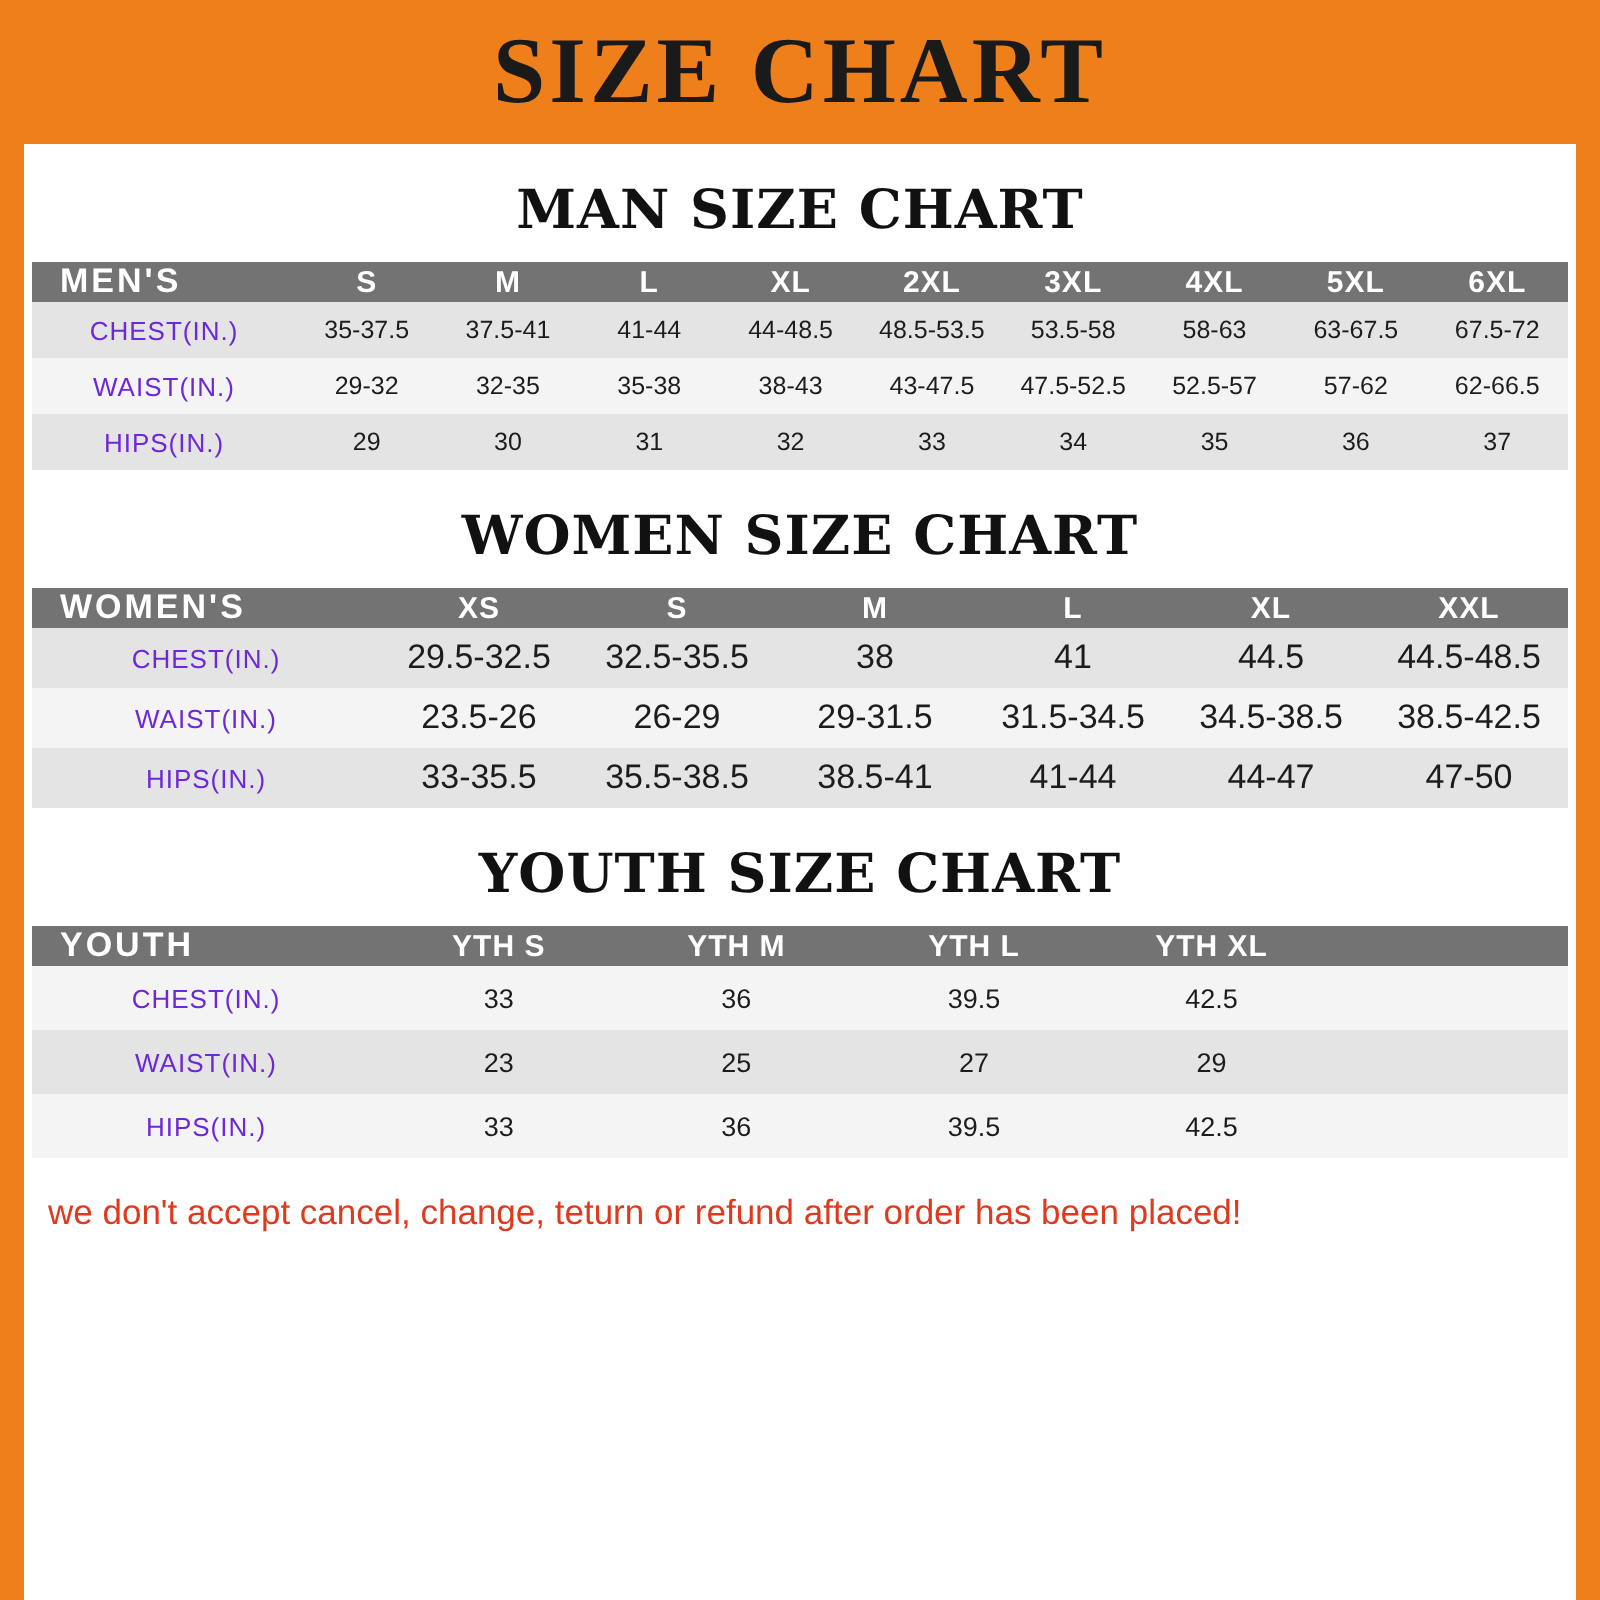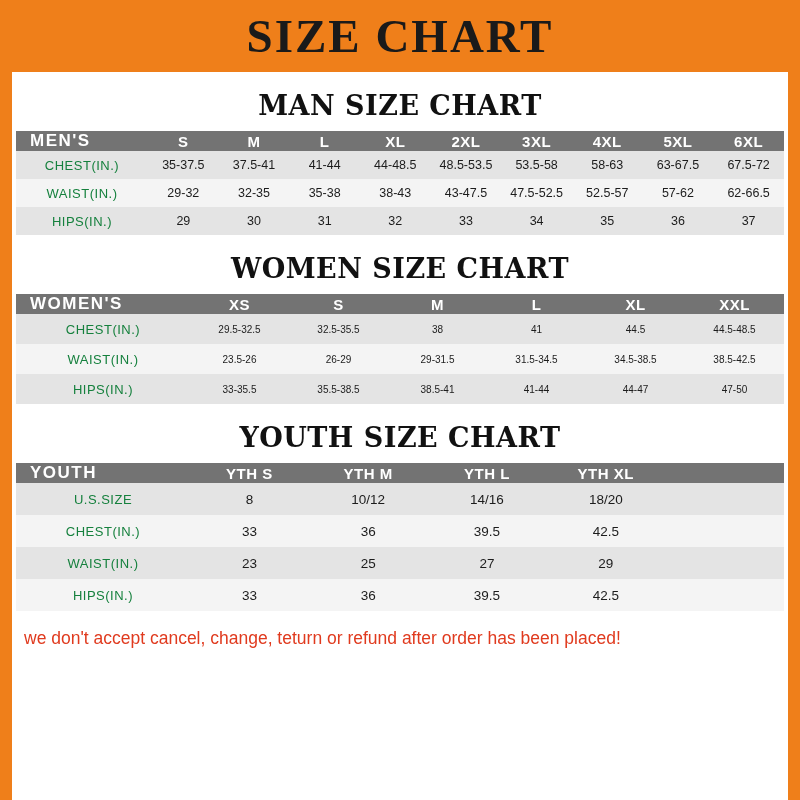--- a/index.html
+++ b/index.html
@@ -78,28 +78,28 @@
     text-align: left;
     padding-left: 14px;
     font-size: 17px;
     letter-spacing: 1.5px;
   }
   table.chart tbody tr.band-a td { background: #e4e4e4; }
   table.chart tbody tr.band-b td { background: #f4f4f4; }
   table.chart tbody td.rowlabel {
     font-size: 13px;
     letter-spacing: 0.5px;
-    color: #15803d;
+    color: #6d28d9;
     text-align: center;
   }
   .men thead th.rowhead { font-size: 17px; }
   .women thead th.rowhead { font-size: 17px; }
   .youth thead th { height: 38px; font-size: 16px; }
   .youth tbody td { height: 32px; font-size: 13.5px; }
-  .women tbody td { height: 30px; font-size: 10px; }
+  .women tbody td { height: 30px; font-size: 17px; }
   .men tbody td { height: 28px; }
   .footer-note {
     margin: 16px 8px 0 8px;
     color: #e03a1e;
     font-size: 17.5px;
     line-height: 1.35;
     font-family: "Liberation Sans", sans-serif;
   }
   .footer-note .line { display: block; }
 </style>
@@ -220,28 +220,20 @@
         <tr>
           <th class="rowhead" style="width:160px">YOUTH</th>
           <th>YTH S</th>
           <th>YTH M</th>
           <th>YTH L</th>
           <th>YTH XL</th>
           <th></th>
         </tr>
       </thead>
       <tbody>
-        <tr class="band-a">
-          <td class="rowlabel">U.S.SIZE</td>
-          <td>8</td>
-          <td>10/12</td>
-          <td>14/16</td>
-          <td>18/20</td>
-          <td></td>
-        </tr>
         <tr class="band-b">
           <td class="rowlabel">CHEST(IN.)</td>
           <td>33</td>
           <td>36</td>
           <td>39.5</td>
           <td>42.5</td>
           <td></td>
         </tr>
         <tr class="band-a">
           <td class="rowlabel">WAIST(IN.)</td>

